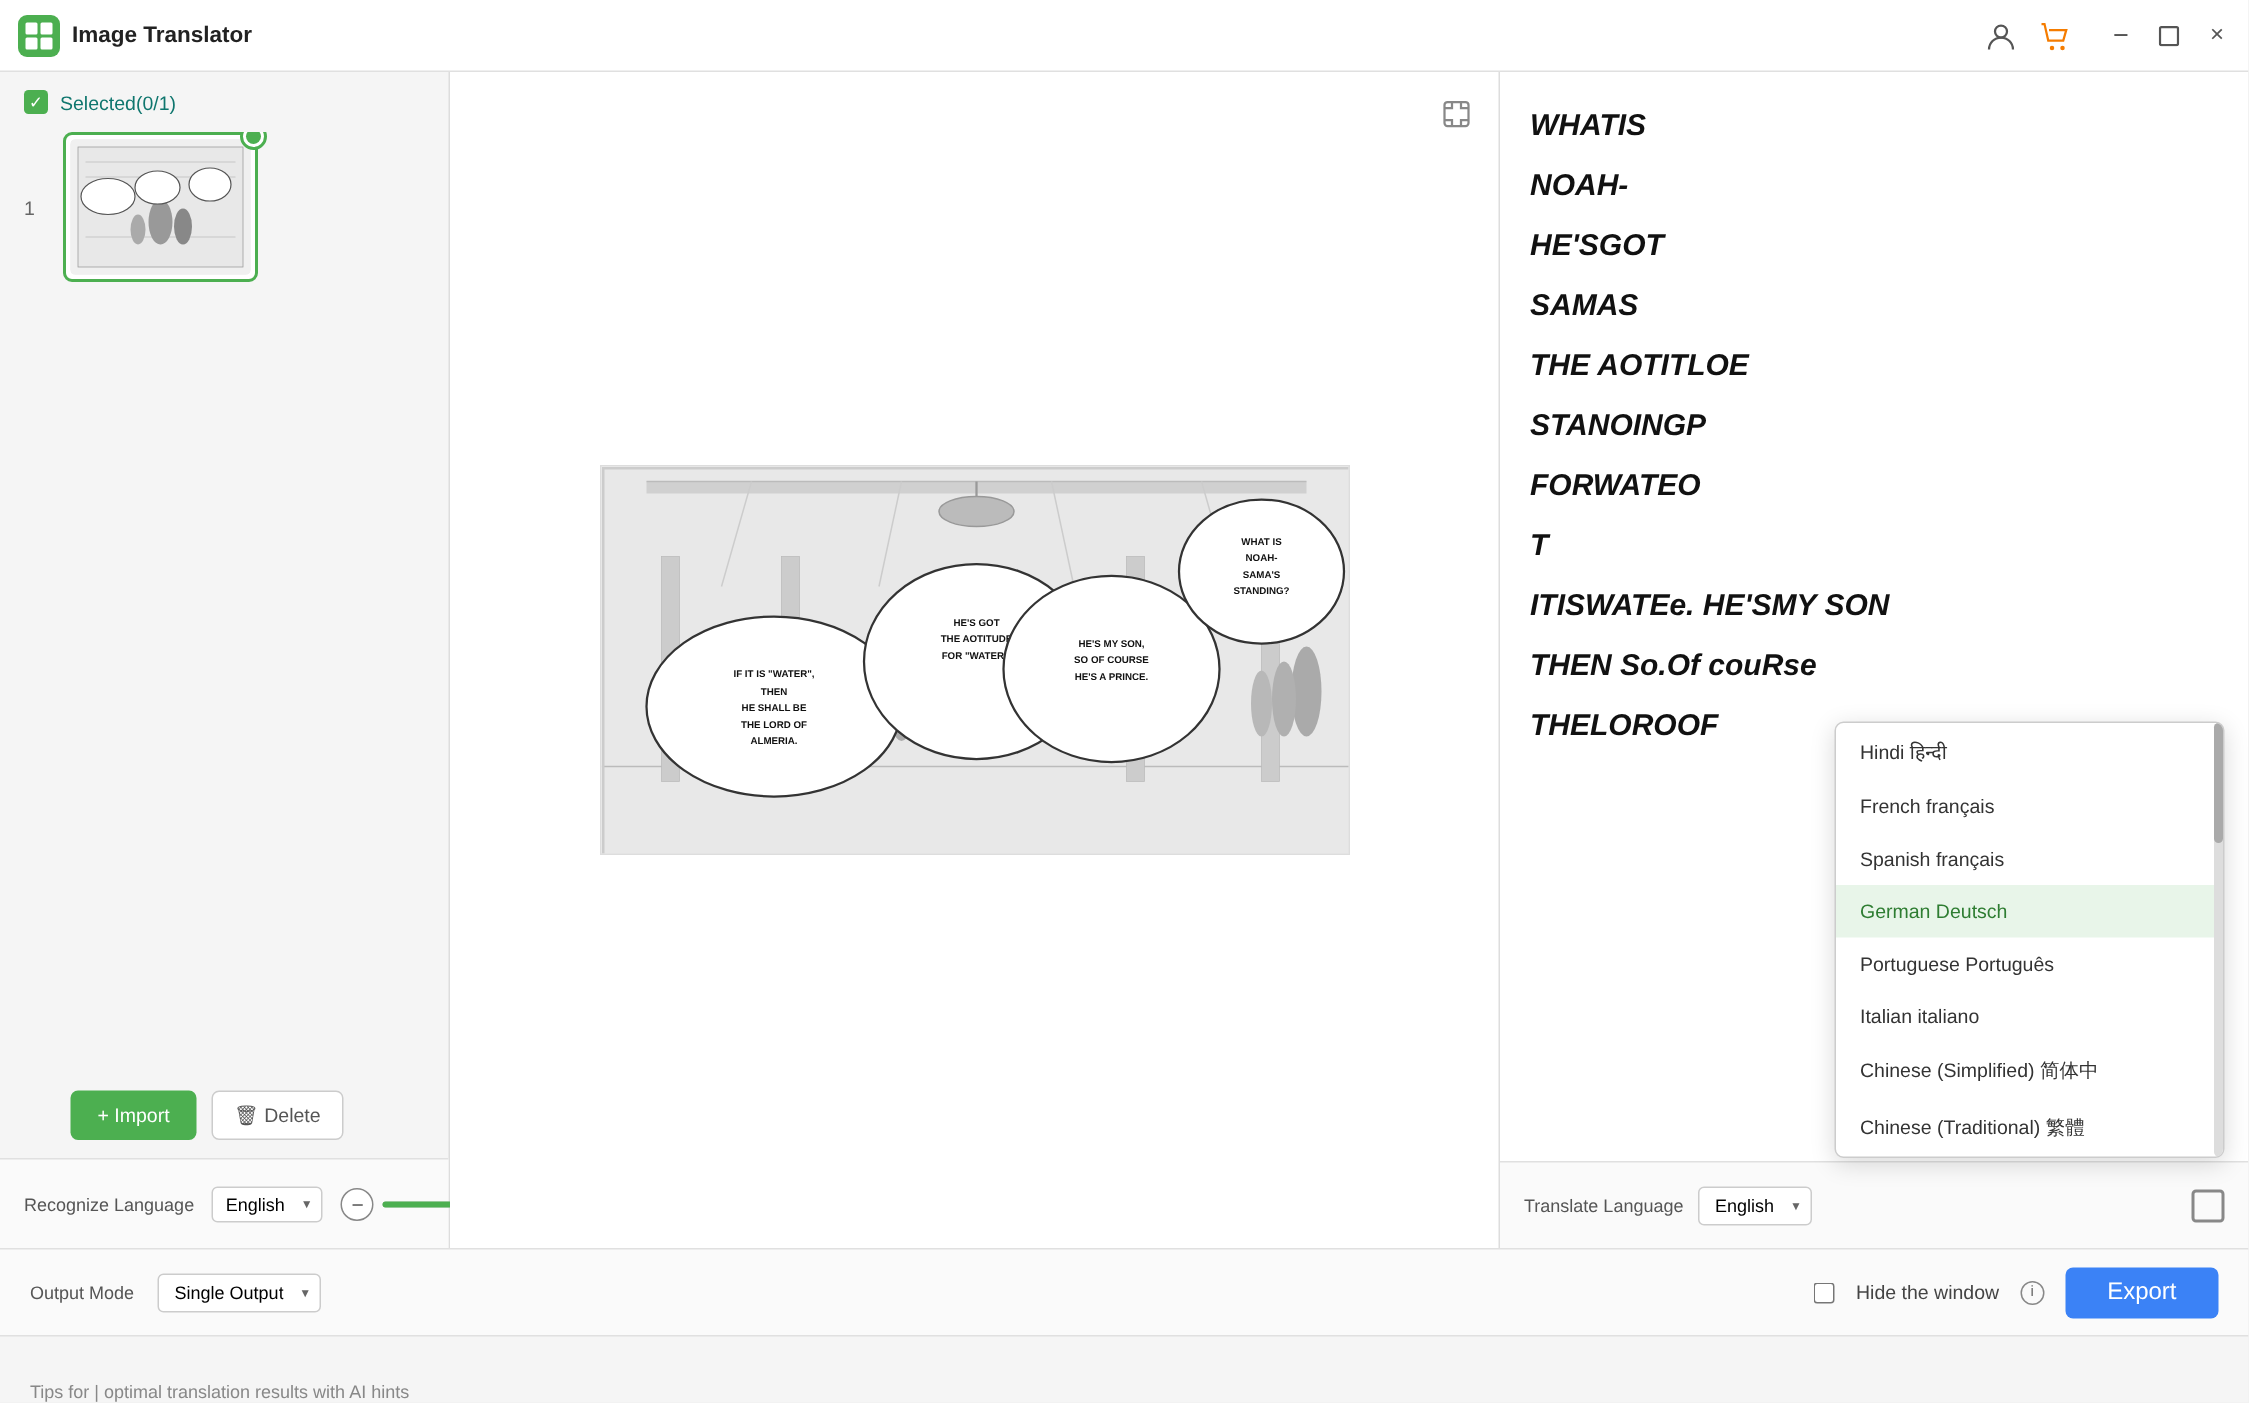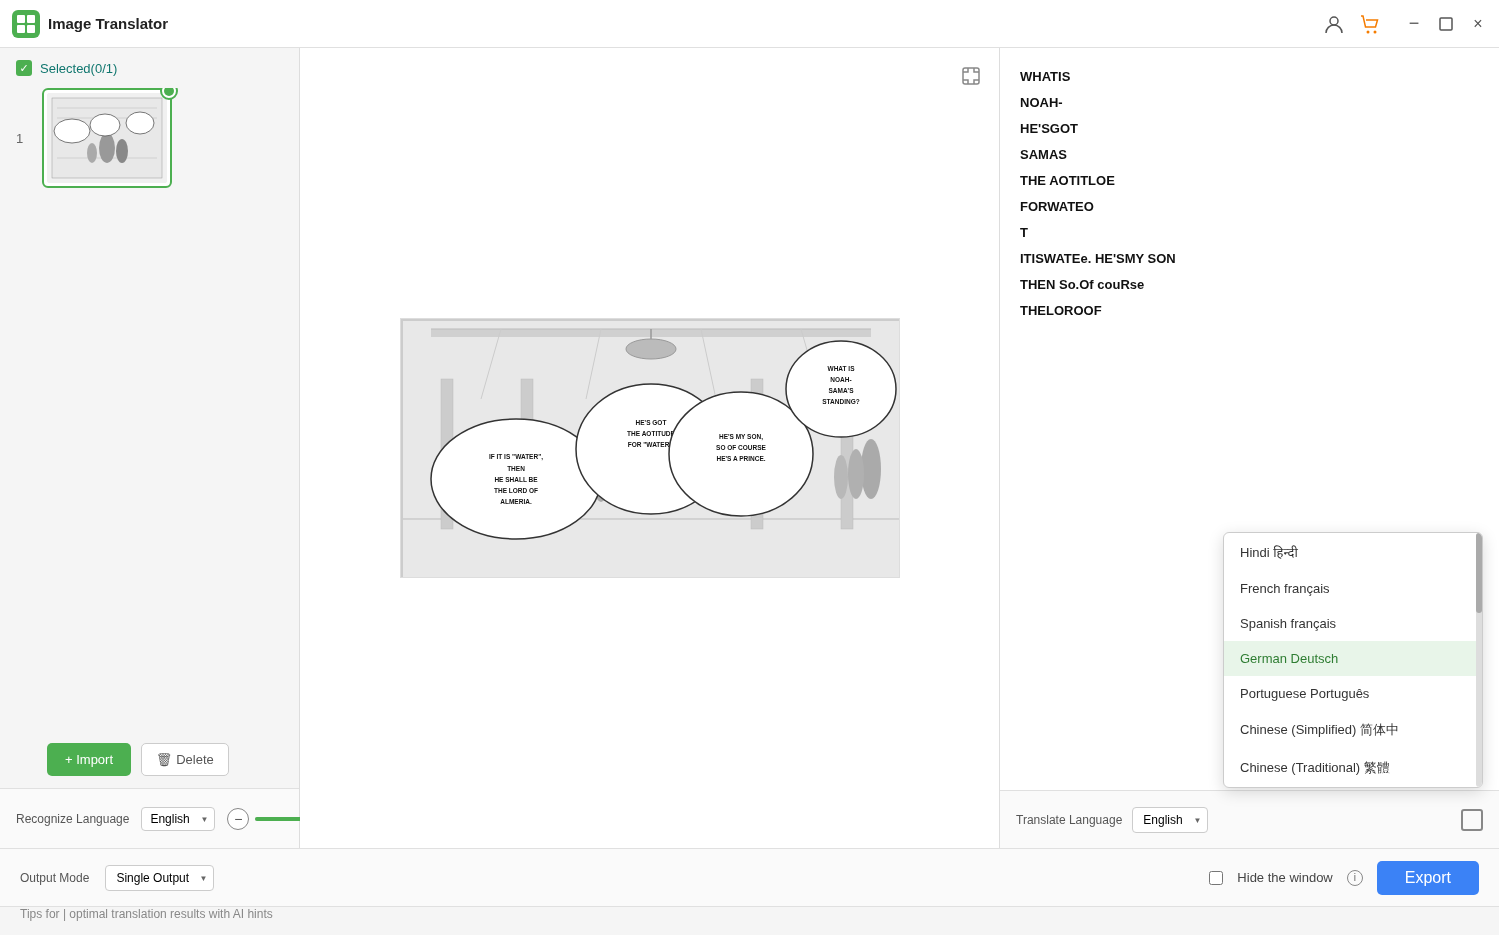--- a/index.html
+++ b/index.html
@@ -310,24 +310,25 @@
     }
     .text-output {
       flex: 1;
       overflow-y: auto;
       padding: 16px 20px;
       font-size: 13px;
       color: #222;
       line-height: 1.8;
     }
     .text-output-content {
-      font-size: 13px;
+      font-size: 20px;
       font-weight: 600;
       color: #111;
       line-height: 2;
+      font-style: italic;
     }
     .lang-dropdown-overlay {
       position: absolute;
       bottom: 60px;
       right: 16px;
       width: 260px;
       background: white;
       border: 1px solid #ccc;
       border-radius: 6px;
       box-shadow: 0 4px 16px rgba(0,0,0,0.15);
@@ -463,25 +464,25 @@
       border: 1px solid #ccc;
       border-radius: 4px;
       padding: 5px 24px 5px 10px;
       font-size: 12px;
       background: white;
       cursor: pointer;
       appearance: none;
       -webkit-appearance: none;
     }
     .tips-bar {
-      height: 29px;
+      height: 45px;
       background: #f5f5f5;
       border-top: 1px solid #e0e0e0;
       display: flex;
-      align-items: flex-start;
+      align-items: flex-end;
       padding: 0 20px;
       font-size: 12px;
       color: #888;
     }
   </style>
 </head>
 <body>
 
 <div class="title-bar">
 
@@ -660,34 +661,36 @@
     </div>
 
     <div class="right-panel">
       <div class="text-output">
         <div class="text-output-content">
           <div>WHATIS</div>
           <div>NOAH-</div>
           <div>HE'SGOT</div>
           <div>SAMAS</div>
           <div>THE AOTITLOE</div>
+          <div>STANOINGP</div>
           <div>FORWATEO</div>
           <div>T</div>
           <div>ITISWATEe. HE'SMY SON</div>
           <div>THEN So.Of couRse</div>
           <div>THELOROOF</div>
         </div>
       </div>
 
       <div class="lang-dropdown-overlay">
         <div class="dropdown-item">Hindi हिन्दी</div>
         <div class="dropdown-item">French français</div>
         <div class="dropdown-item">Spanish français</div>
         <div class="dropdown-item selected">German Deutsch</div>
         <div class="dropdown-item">Portuguese Português</div>
+        <div class="dropdown-item">Italian italiano</div>
         <div class="dropdown-item">Chinese (Simplified) 简体中</div>
         <div class="dropdown-item">Chinese (Traditional) 繁體</div>
         <div class="dropdown-scrollbar">
           <div class="dropdown-scrollbar-thumb"></div>
         </div>
       </div>
 
       <div class="right-panel-bottom">
         <span class="translate-lang-label">Translate Language</span>
         <div class="translate-lang-select-wrapper">

